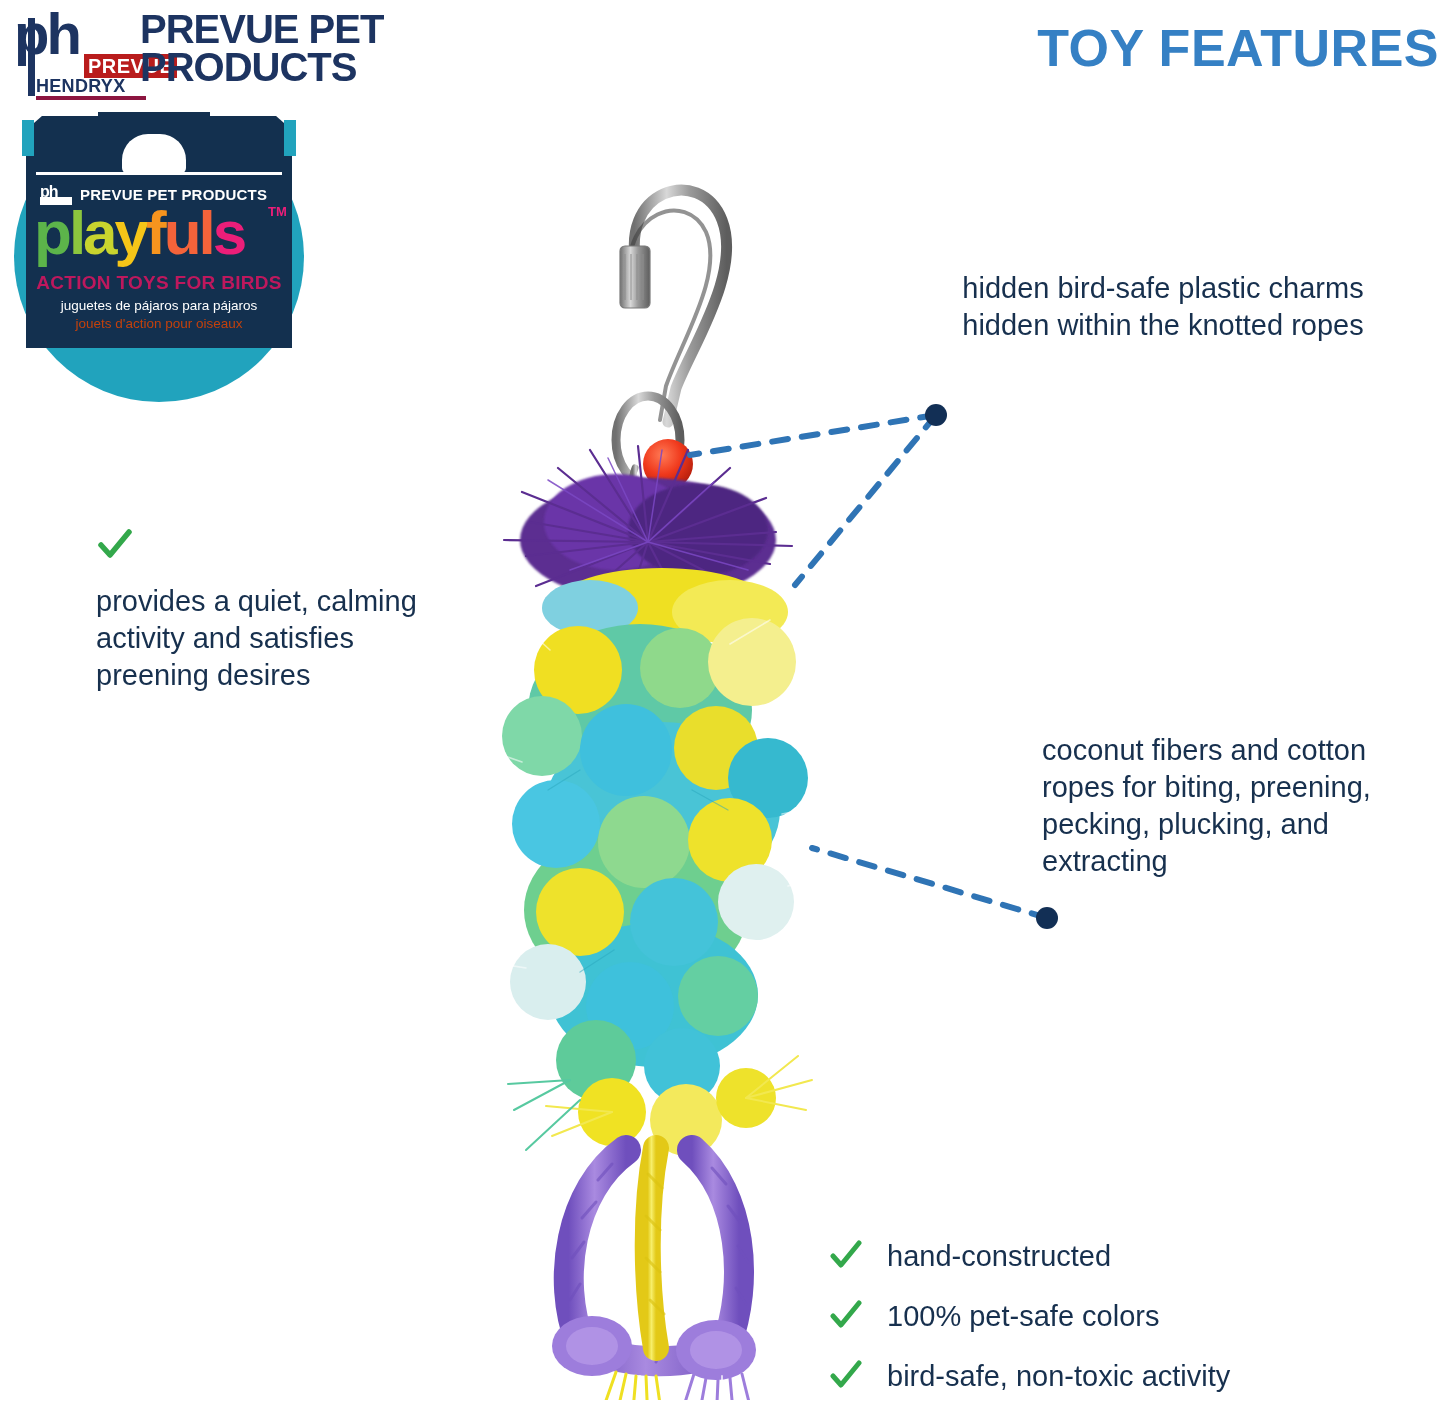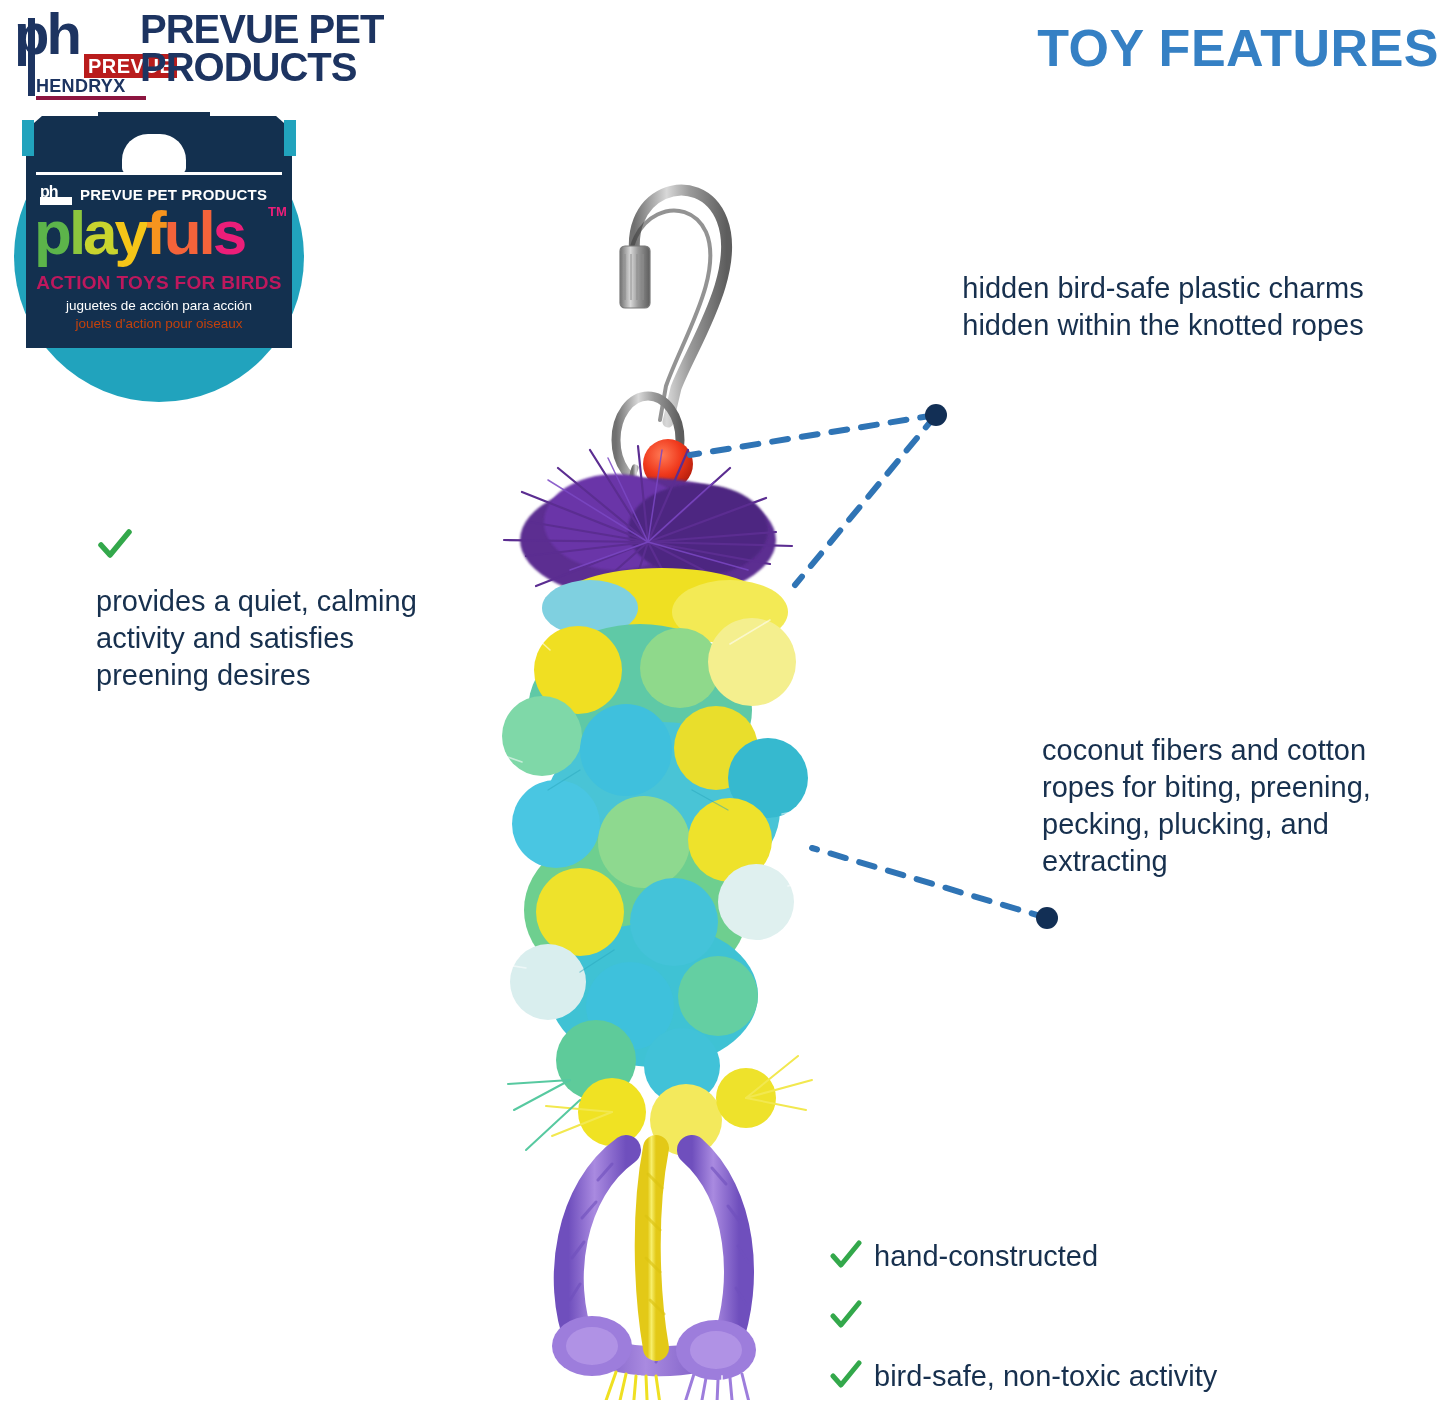--- a/index.html
+++ b/index.html
@@ -141,21 +141,21 @@
   }
   .check svg{display:block;}
 
   #check-quiet{left:98px;top:528px;}
 
   
   #feature-checklist{
     left:830px;top:1226px;width:580px;
   }
   .check-row{
-    display:flex;align-items:center;gap:12px;height:60px;
+    display:flex;align-items:center;gap:25px;height:60px;
   }
   .check-row .ck{width:32px;height:32px;flex:0 0 32px;}
   .check-row .lbl{
     color:#17304e;font-size:29px;line-height:32px;white-space:nowrap;
   }
 
   
   #product-photo{left:430px;top:150px;width:480px;height:1250px;}
 </style>
 </head>
@@ -186,21 +186,21 @@
   <div class="badge-toprow">
     <div class="badge-ph">ph</div>
     <div class="badge-ph-sub"></div>
     <div class="badge-brandline">PREVUE PET PRODUCTS</div>
   </div>
 
   <div class="playfuls-word" id="playfuls-word"><span style="color: rgb(92, 180, 74);">p</span><span style="color: rgb(140, 198, 62);">l</span><span style="color: rgb(200, 212, 46);">a</span><span style="color: rgb(245, 197, 24);">y</span><span style="color: rgb(247, 148, 30);">f</span><span style="color: rgb(244, 99, 58);">u</span><span style="color: rgb(244, 99, 58);">l</span><span style="color: rgb(236, 30, 121);">s</span></div>
   <div class="playfuls-tm">TM</div>
 
   <div class="badge-tagline">ACTION TOYS FOR BIRDS</div>
-  <div class="badge-es">juguetes de acción para acción</div>
+  <div class="badge-es">juguetes de pájaros para pájaros</div>
   <div class="badge-fr">jouets d'action pour oiseaux</div>
 
   <svg class="badge-arc" viewBox="0 0 290 62">
     <defs>
       <path id="arcMain" d="M 22 4 A 126 126 0 0 0 268 4" fill="none"></path>
       <path id="arcSub" d="M 34 20 A 112 112 0 0 0 256 20" fill="none"></path>
     </defs>
     <text font-family="Liberation Sans, sans-serif" font-size="21" font-weight="bold" fill="#ffffff" letter-spacing="1">
       <textPath href="#arcMain" startOffset="50%" text-anchor="middle" id="arc-main-path">PREEN &amp; PACIFY</textPath>
     </text>
@@ -437,20 +437,21 @@
         </svg>
     </span>
     <span class="lbl">hand-constructed</span>
   </div>
   <div class="check-row">
     <span class="ck">
       <svg viewBox="0 0 32 32">
           <path d="M3 16 L11 25 L29 3" fill="none" stroke="#33a84b" stroke-width="5" stroke-linecap="round" stroke-linejoin="round"></path>
         </svg>
     </span>
+    <span class="lbl">100% pet-safe colors</span>
   </div>
   <div class="check-row">
     <span class="ck">
       <svg viewBox="0 0 32 32">
           <path d="M3 16 L11 25 L29 3" fill="none" stroke="#33a84b" stroke-width="5" stroke-linecap="round" stroke-linejoin="round"></path>
         </svg>
     </span>
     <span class="lbl">bird-safe, non-toxic activity</span>
   </div>
 </div>

